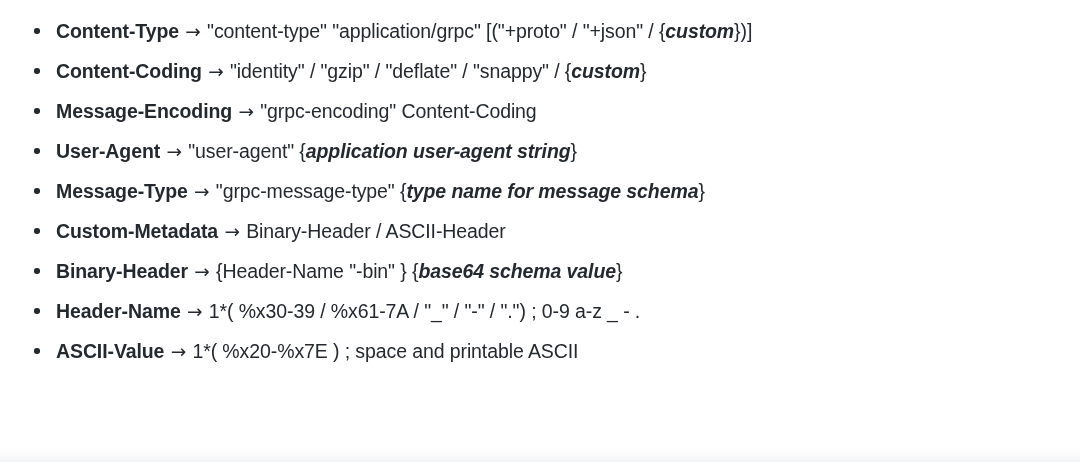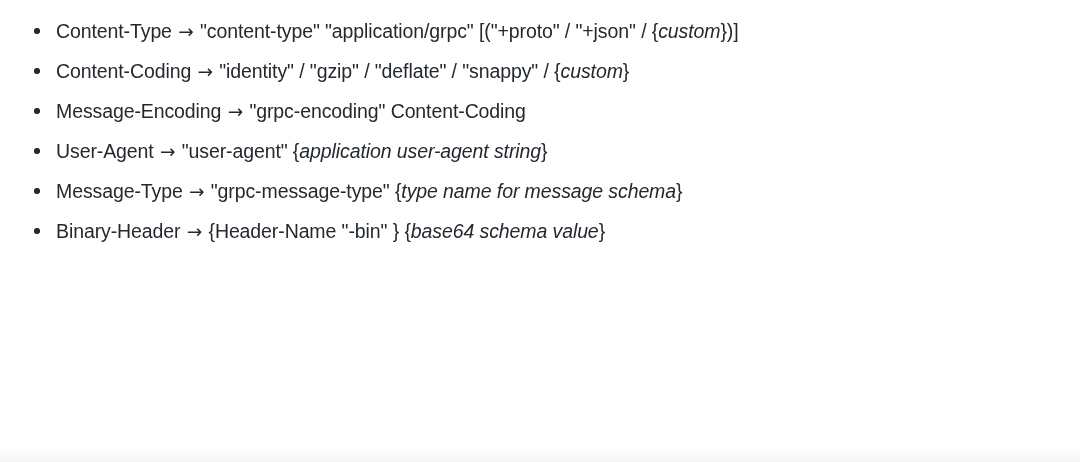--- a/index.html
+++ b/index.html
@@ -43,36 +43,37 @@
     left: 34px;
     top: 50%;
     width: 5.5px;
     height: 5.5px;
     margin-top: -2.75px;
     border-radius: 50%;
     background: #24292f;
   }
 
   .rule-name {
-    font-weight: normal;
+    font-weight: bold;
   }
 
   .arrow-glyph {
     font-family: "DejaVu Sans", sans-serif;
     font-size: 18.5px;
     padding: 0 1px;
     color: #24292f;
   }
 
   .rule-def {
     font-weight: normal;
   }
 
   .meta-var {
     font-style: italic;
+    font-weight: bold;
   }
 
   .bottom-fade {
     position: absolute;
     left: 0;
     bottom: 0;
     width: 1080px;
     height: 14px;
     background: linear-gradient(to bottom, #ffffff 0%, #fbfbfc 45%, #f2f3f5 100%);
     pointer-events: none;
@@ -80,16 +81,19 @@
 </style>
 </head>
 <body>
 
 <ul id="abnf-list">
     <li class="abnf-item"><span class="bullet-dot"></span><span class="rule-name">Content-Type</span> <span class="arrow-glyph">→</span> <span class="rule-def"><span>"content-type" "application/grpc" [("+proto" / "+json" / {</span><span class="meta-var">custom</span><span>})]</span></span></li>
     <li class="abnf-item"><span class="bullet-dot"></span><span class="rule-name">Content-Coding</span> <span class="arrow-glyph">→</span> <span class="rule-def"><span>"identity" / "gzip" / "deflate" / "snappy" / {</span><span class="meta-var">custom</span><span>}</span></span></li>
     <li class="abnf-item"><span class="bullet-dot"></span><span class="rule-name">Message-Encoding</span> <span class="arrow-glyph">→</span> <span class="rule-def"><span>"grpc-encoding" Content-Coding</span></span></li>
     <li class="abnf-item"><span class="bullet-dot"></span><span class="rule-name">User-Agent</span> <span class="arrow-glyph">→</span> <span class="rule-def"><span>"user-agent" {</span><span class="meta-var">application user-agent string</span><span>}</span></span></li>
     <li class="abnf-item"><span class="bullet-dot"></span><span class="rule-name">Message-Type</span> <span class="arrow-glyph">→</span> <span class="rule-def"><span>"grpc-message-type" {</span><span class="meta-var">type name for message schema</span><span>}</span></span></li>
+    <li class="abnf-item"><span class="bullet-dot"></span><span class="rule-name">Custom-Metadata</span> <span class="arrow-glyph">→</span> <span class="rule-def"><span>Binary-Header / ASCII-Header</span></span></li>
     <li class="abnf-item"><span class="bullet-dot"></span><span class="rule-name">Binary-Header</span> <span class="arrow-glyph">→</span> <span class="rule-def"><span>{Header-Name "-bin" } {</span><span class="meta-var">base64 schema value</span><span>}</span></span></li>
+    <li class="abnf-item"><span class="bullet-dot"></span><span class="rule-name">Header-Name</span> <span class="arrow-glyph">→</span> <span class="rule-def"><span>1*( %x30-39 / %x61-7A / "_" / "-" / ".") ; 0-9 a-z _ - .</span></span></li>
+    <li class="abnf-item"><span class="bullet-dot"></span><span class="rule-name">ASCII-Value</span> <span class="arrow-glyph">→</span> <span class="rule-def"><span>1*( %x20-%x7E ) ; space and printable ASCII</span></span></li>
   </ul>
 
 <div class="bottom-fade"></div>
 
 </body></html>

